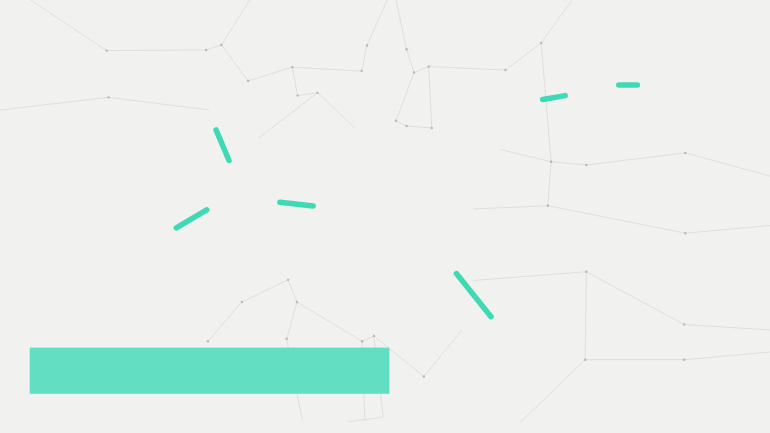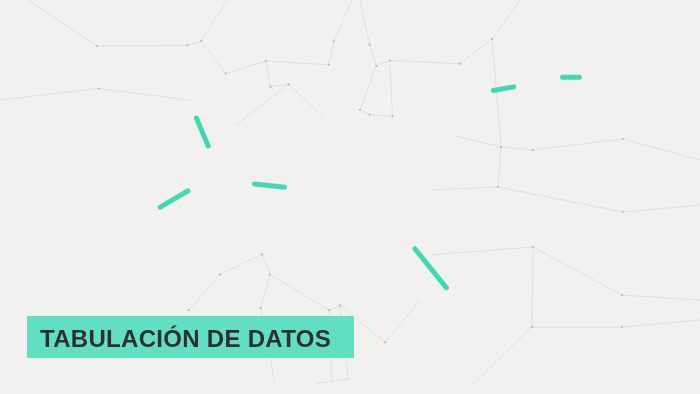--- a/index.html
+++ b/index.html
@@ -88,15 +88,14 @@
       <line x1="196.4" y1="118.1" x2="208.2" y2="145.9"></line>
       <line x1="160.3" y1="207.2" x2="187.9" y2="190.9"></line>
       <line x1="254.5" y1="183.9" x2="284.7" y2="187.3"></line>
       <line x1="414.9" y1="248.7" x2="446.4" y2="287.9"></line>
       <line x1="493.4" y1="90.5" x2="513.8" y2="86.9"></line>
       <line x1="562.5" y1="77.3" x2="579.4" y2="77.3"></line>
     </g>
   </svg>
 
   <div class="titlebar" style="left:27px;top:316px;width:327px;height:42px;"></div>
-  <div class="titletext" style="left:40px;top:325px;font-size:24px;letter-spacing:0.3px;">TABULACIÓN DE DATOS</div>
 
 </div>
 
 </body></html>

